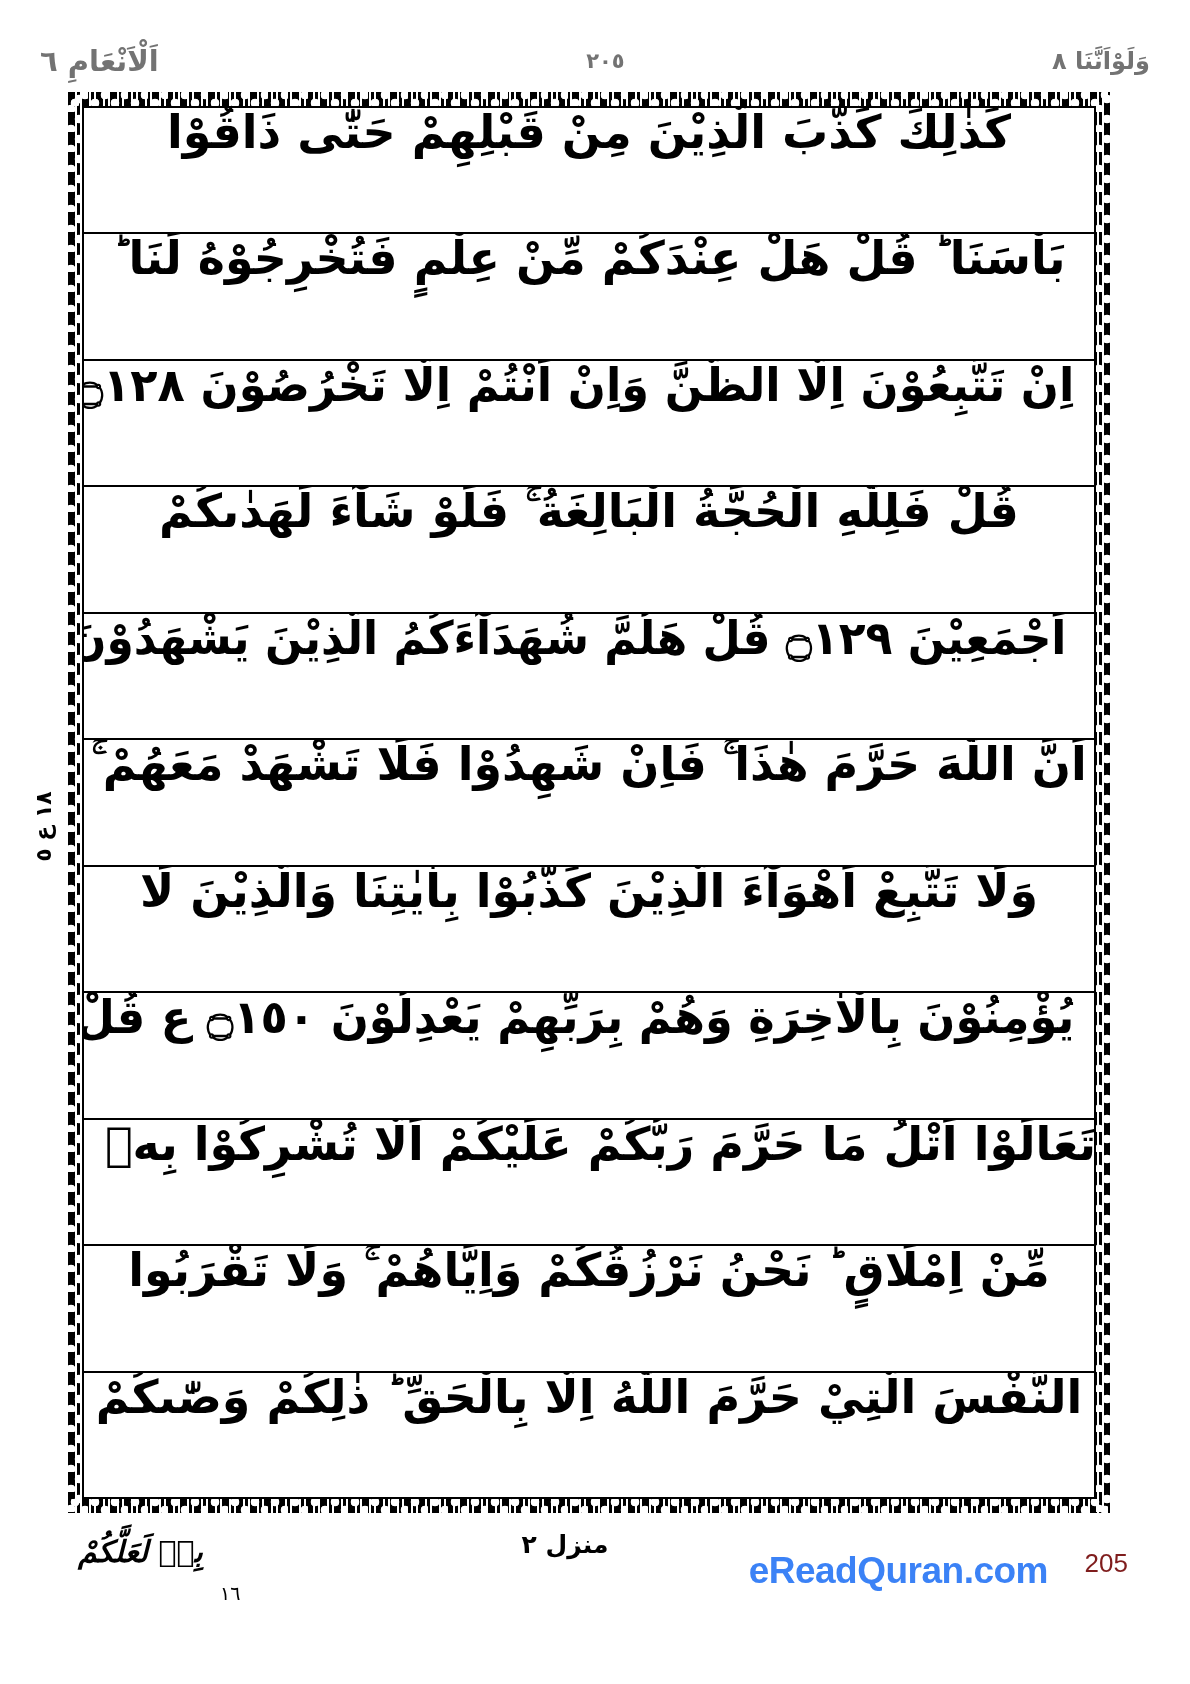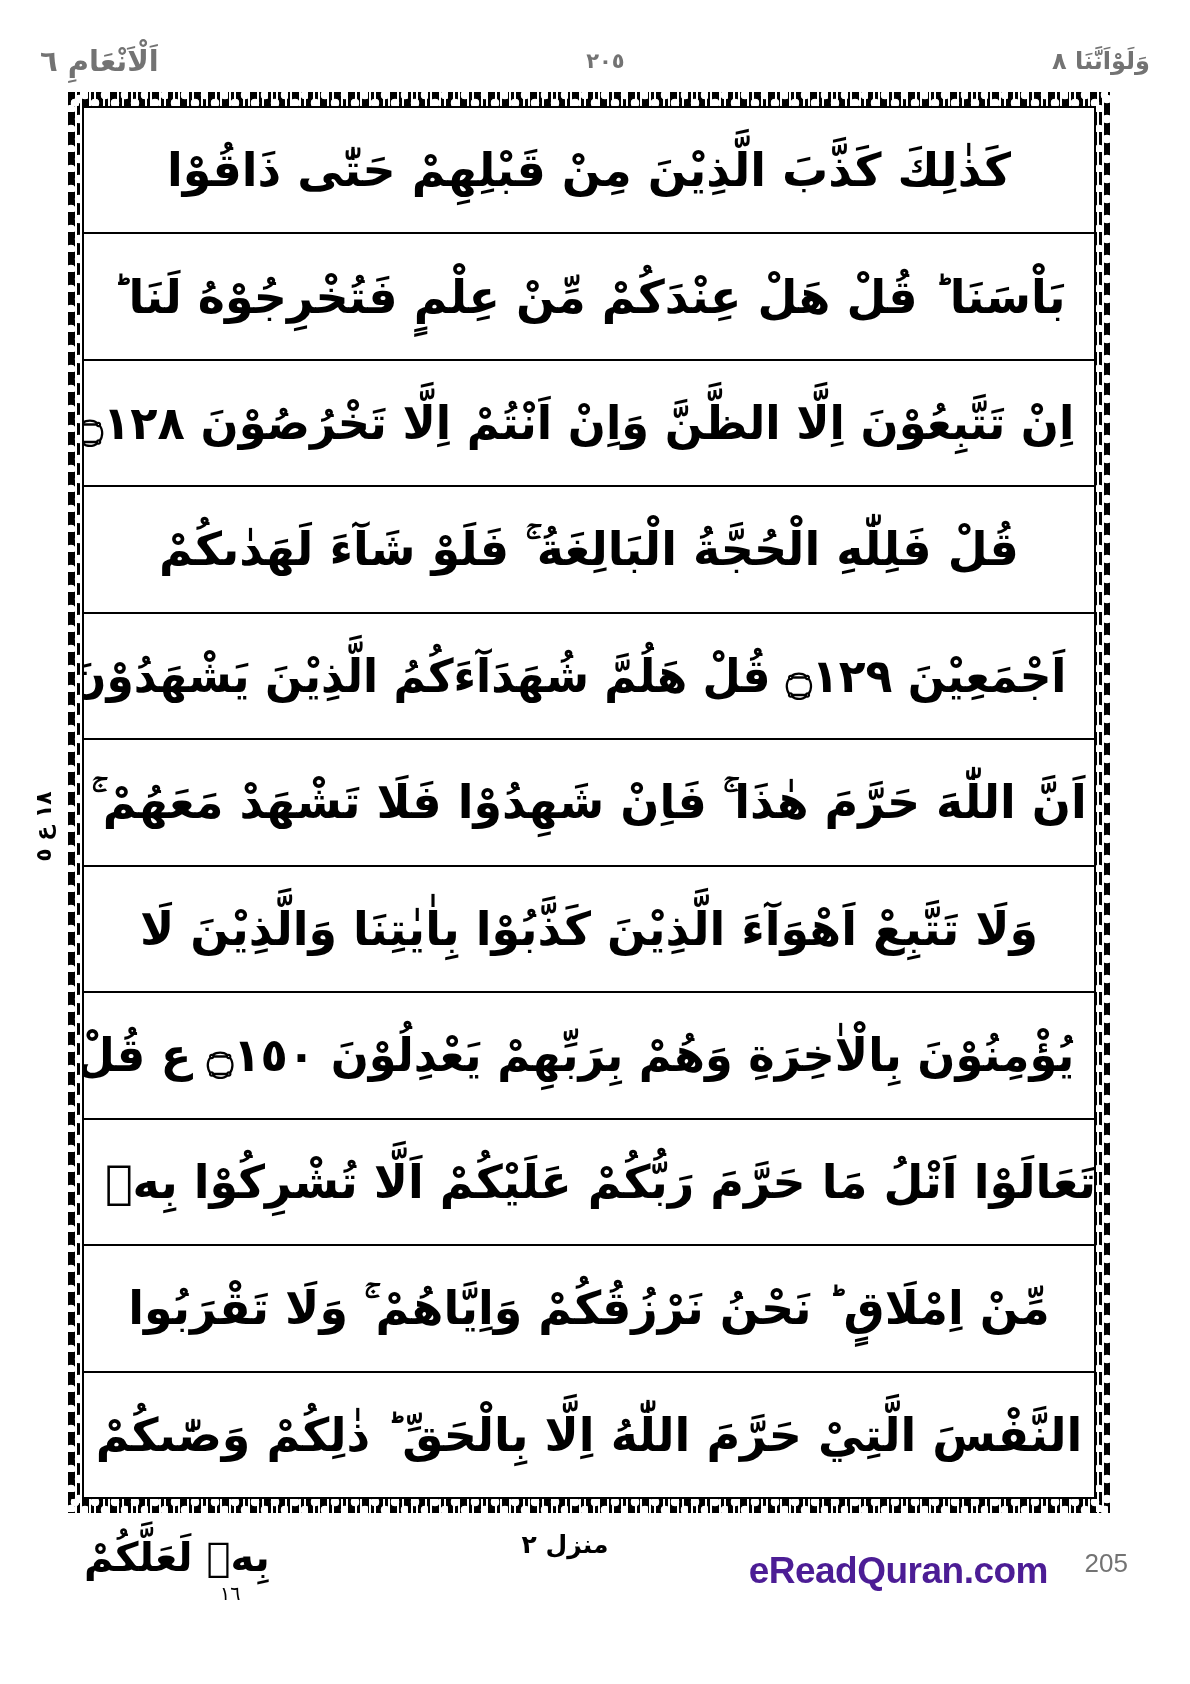--- a/index.html
+++ b/index.html
@@ -109,21 +109,20 @@
     box-sizing: border-box;
     display: flex;
     flex-direction: column;
   }
 
   
   .ayah-line {
     flex: 1 1 0;
     border-bottom: 2px solid #000;
     display: flex;
-    align-items: center;
     justify-content: center;
     direction: rtl;
     overflow: hidden;
     position: relative;
     padding: 0 6px;
     box-sizing: border-box;
   }
   .ayah-line:last-child { border-bottom: none; }
   .ayah-text {
     font-family: "DejaVu Sans", sans-serif;
@@ -158,27 +157,28 @@
   
   .page-footer {
     position: absolute;
     left: 40px;
     right: 40px;
     top: 1528px;
     height: 120px;
   }
   .foot-catchword {
     position: absolute;
-    left: 44px;
+    left: 38px;
     top: 6px;
     font-family: "DejaVu Sans", sans-serif;
     font-weight: 700;
-    font-size: 40px;
-    direction: rtl;
-    white-space: nowrap;
+    font-size: 30px;
+    direction: rtl;
+    white-space: nowrap;
+    font-style: italic;
   }
   .foot-catch-sub {
     position: absolute;
     left: 180px;
     top: 54px;
     font-size: 19px;
     font-weight: 400;
     direction: rtl;
   }
   .foot-manzil {
@@ -193,30 +193,30 @@
     margin-left: -60px;
   }
   .foot-site {
     position: absolute;
     right: 102px;
     top: 22px;
     font-family: "Liberation Sans", sans-serif;
     font-weight: 700;
     font-size: 37px;
     letter-spacing: -0.5px;
-    color: #4c1d95;
+    color: #3b82f6;
     white-space: nowrap;
   }
   .foot-pageno {
     position: absolute;
     right: 22px;
     top: 20px;
     font-family: "Liberation Sans", sans-serif;
     font-size: 26px;
-    color: #737373;
+    color: #7f1d1d;
   }
 </style>
 </head>
 <body>
 
 <div class="page-header">
   <div class="hdr-item hdr-surah">اَلْاَنْعَامِ ٦</div>
   <div class="hdr-item hdr-page">٢٠٥</div>
   <div class="hdr-item hdr-juz">وَلَوْاَنَّنَا ٨</div>
 </div>

